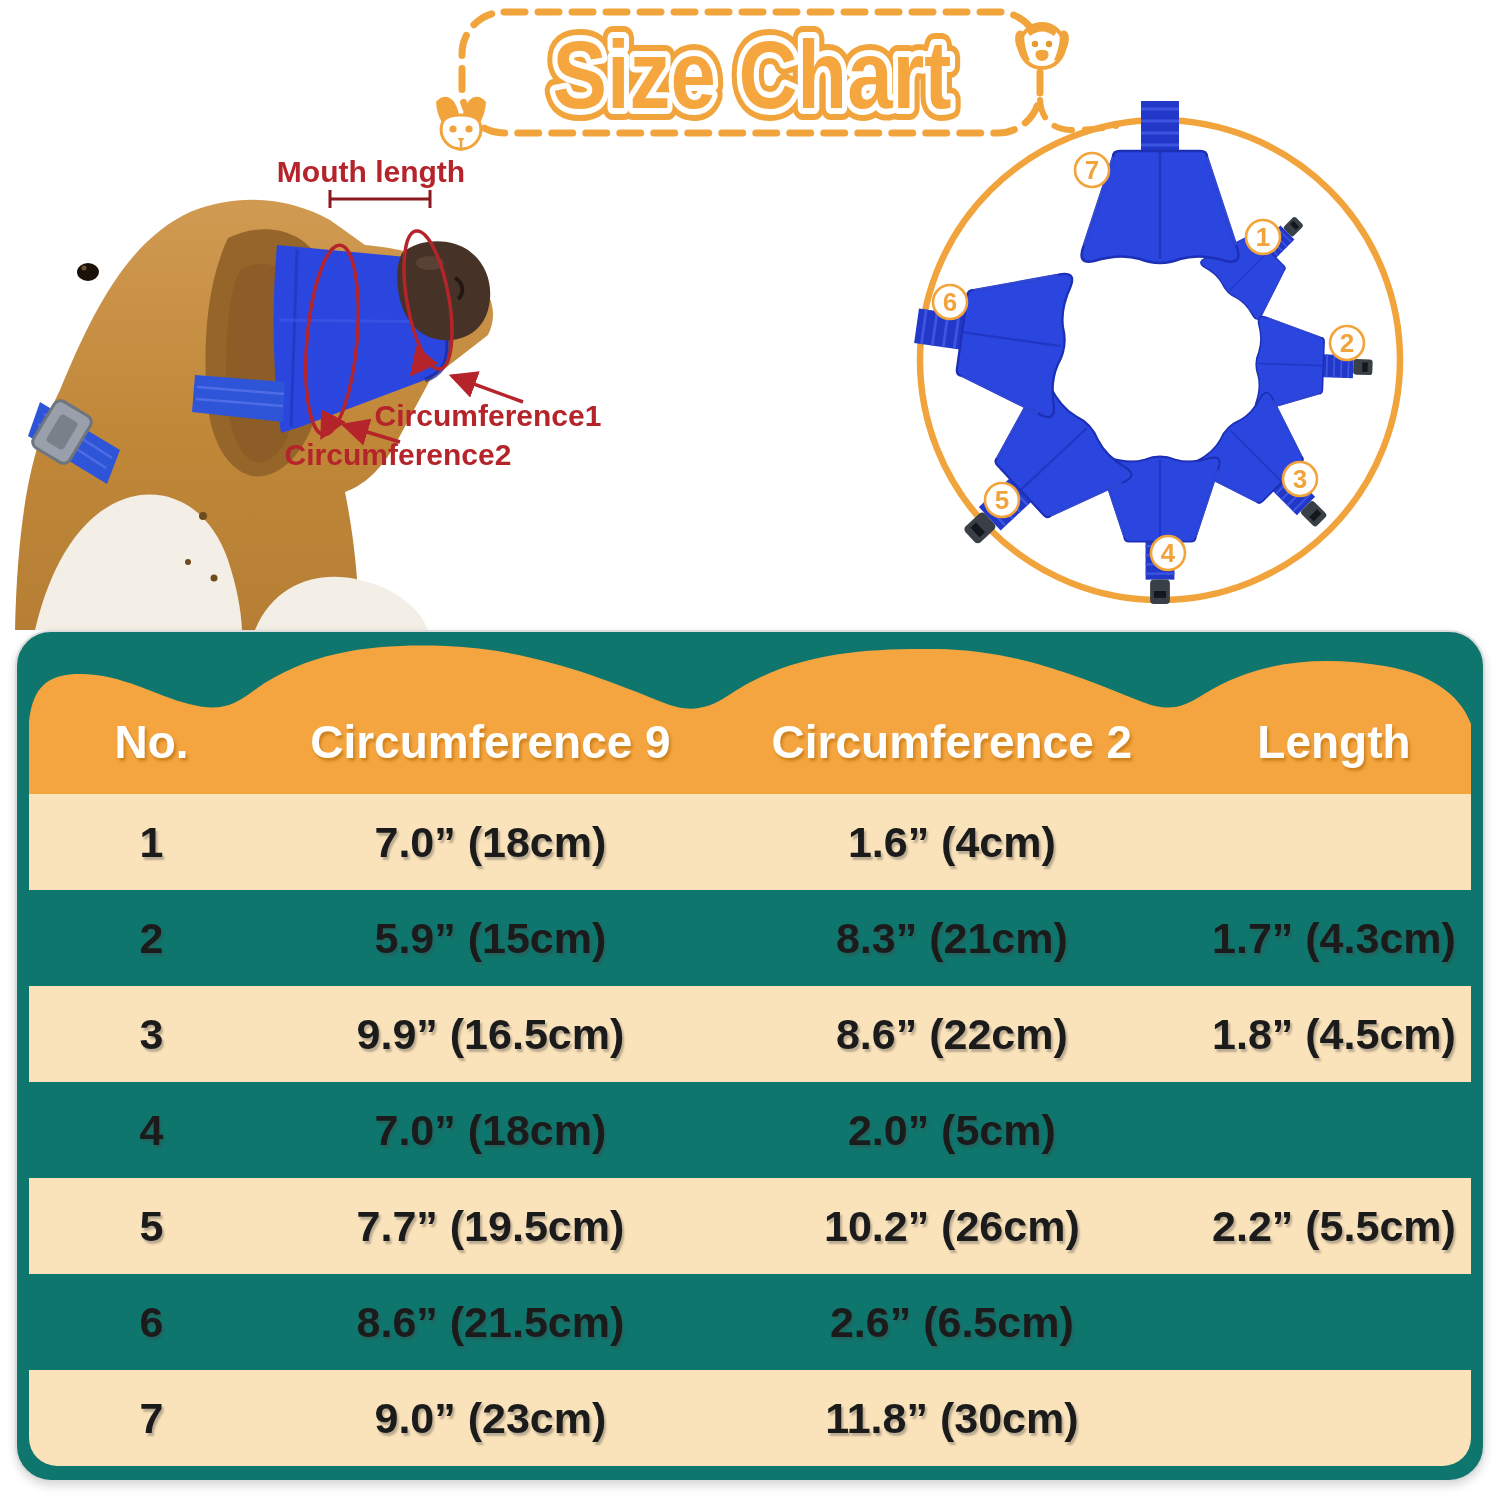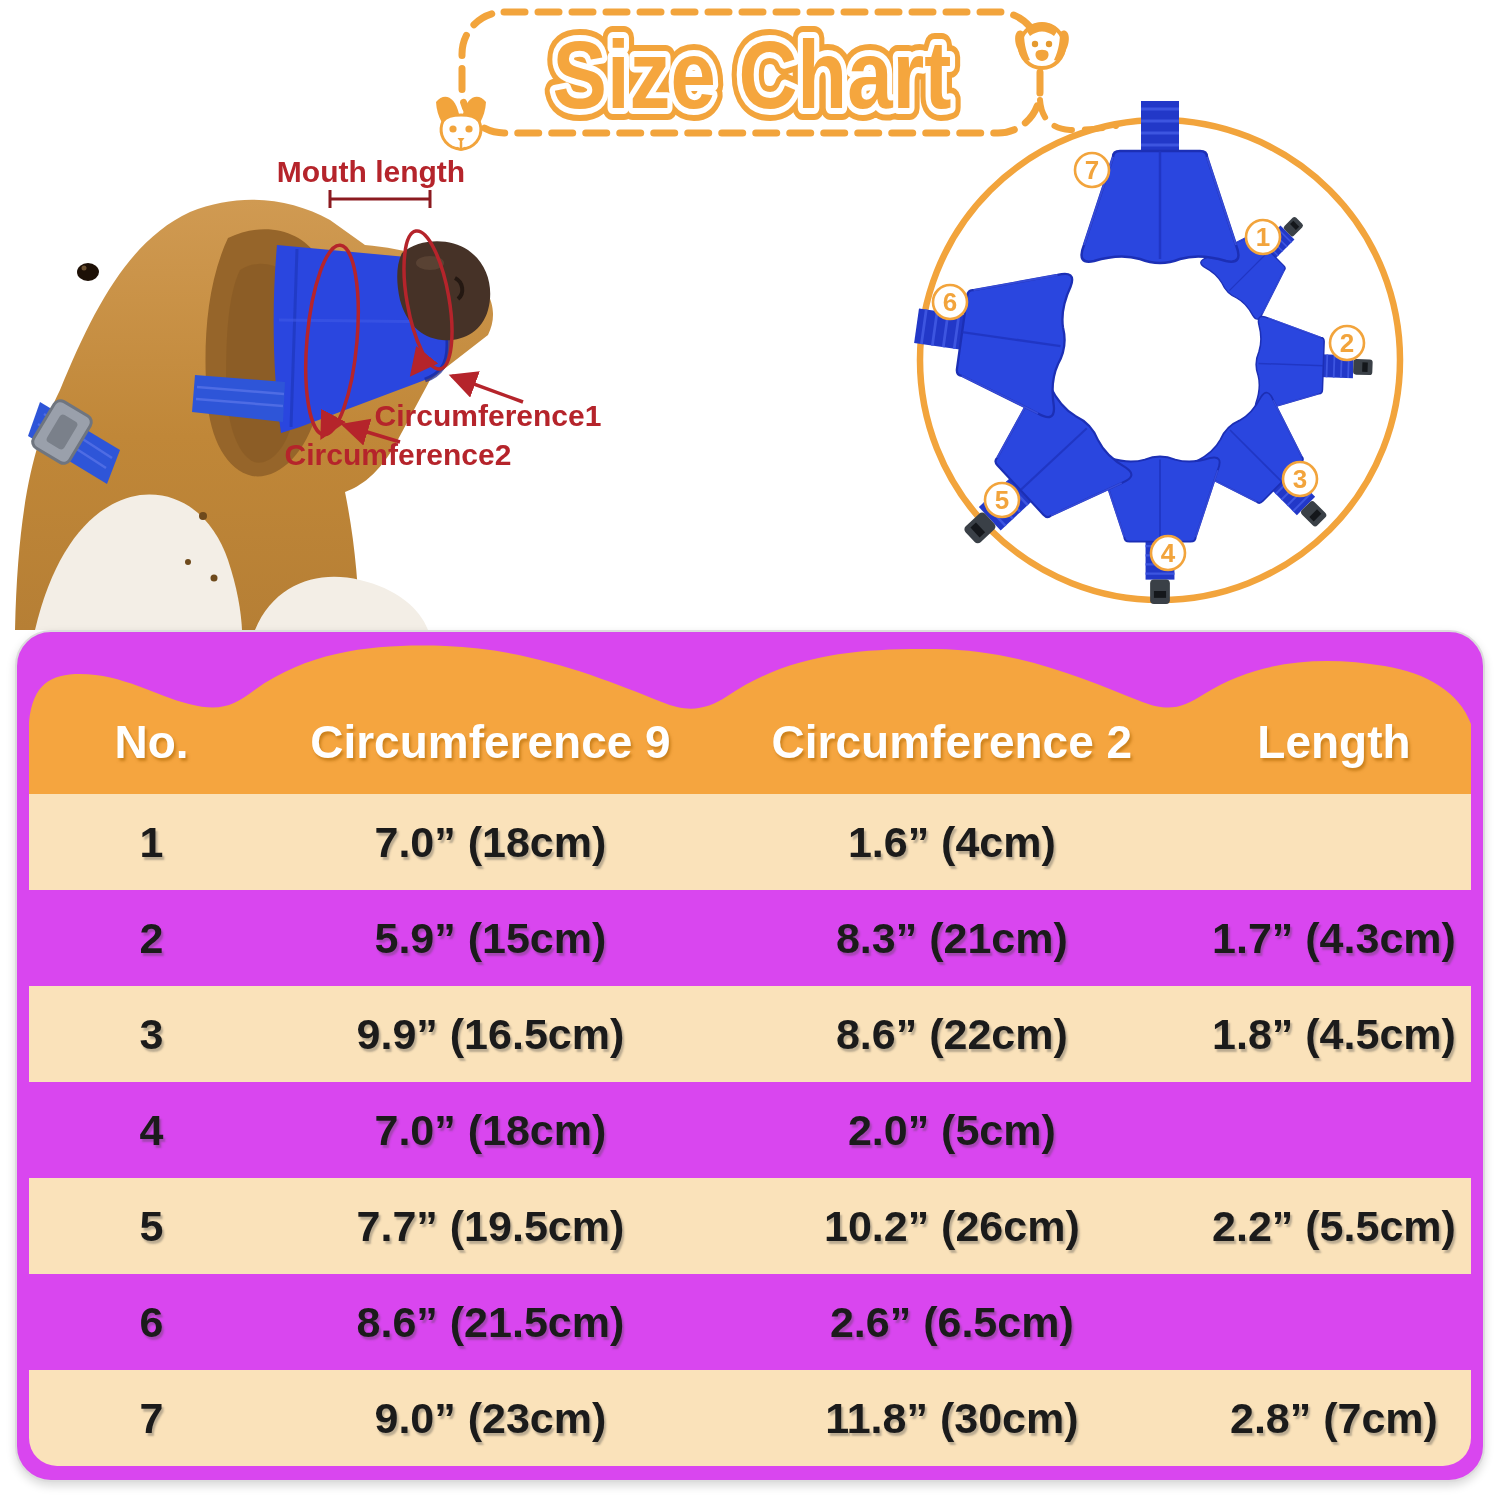--- a/index.html
+++ b/index.html
@@ -21,21 +21,21 @@
   .title-fill{fill:#F5A63E;}
   .title-font{font-size:96px;font-weight:bold;letter-spacing:0px;text-anchor:middle;}
 
   .red-label{fill:#B5242B;font-weight:bold;}
   .badge-num{fill:#F2A43C;font-size:26px;font-weight:bold;text-anchor:middle;}
 
   
   .table-card{
     position:absolute;left:15px;top:630px;width:1470px;height:852px;
     box-sizing:border-box;border:2px solid #dcdcdc;border-radius:36px;
-    background:#d946ef;box-shadow:0 4px 10px rgba(0,0,0,0.15);
+    background:#0f766e;box-shadow:0 4px 10px rgba(0,0,0,0.15);
     padding:12px;
   }
   .table-inner{width:100%;height:100%;}
   .thead{position:relative;height:150px;}
   .thead svg{position:absolute;inset:0;width:100%;height:100%;}
   .row-grid{
     display:grid;grid-template-columns:17% 30% 34% 19%;
     align-items:center;text-align:center;
   }
   .thead-labels{
@@ -282,17 +282,16 @@
     </div>
     <div class="t-row row-grid">
       <div>6</div>
       <div>8.6” (21.5cm)</div>
       <div>2.6” (6.5cm)</div>
     </div>
     <div class="t-row row-grid alt">
       <div>7</div>
       <div>9.0” (23cm)</div>
       <div>11.8” (30cm)</div>
-      <div>2.8” (7cm)</div>
     </div>
 
   </div>
 </section>
 
 </body></html>

